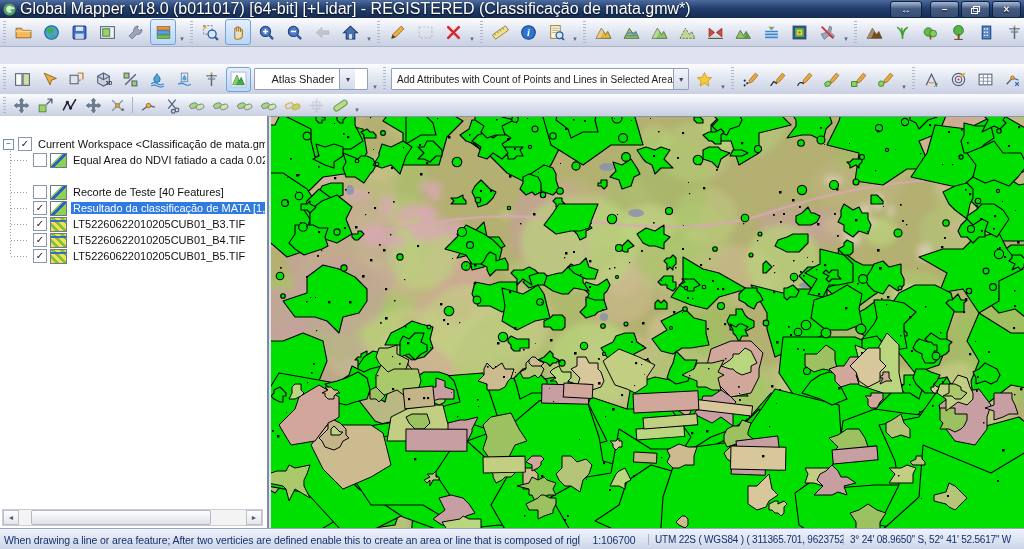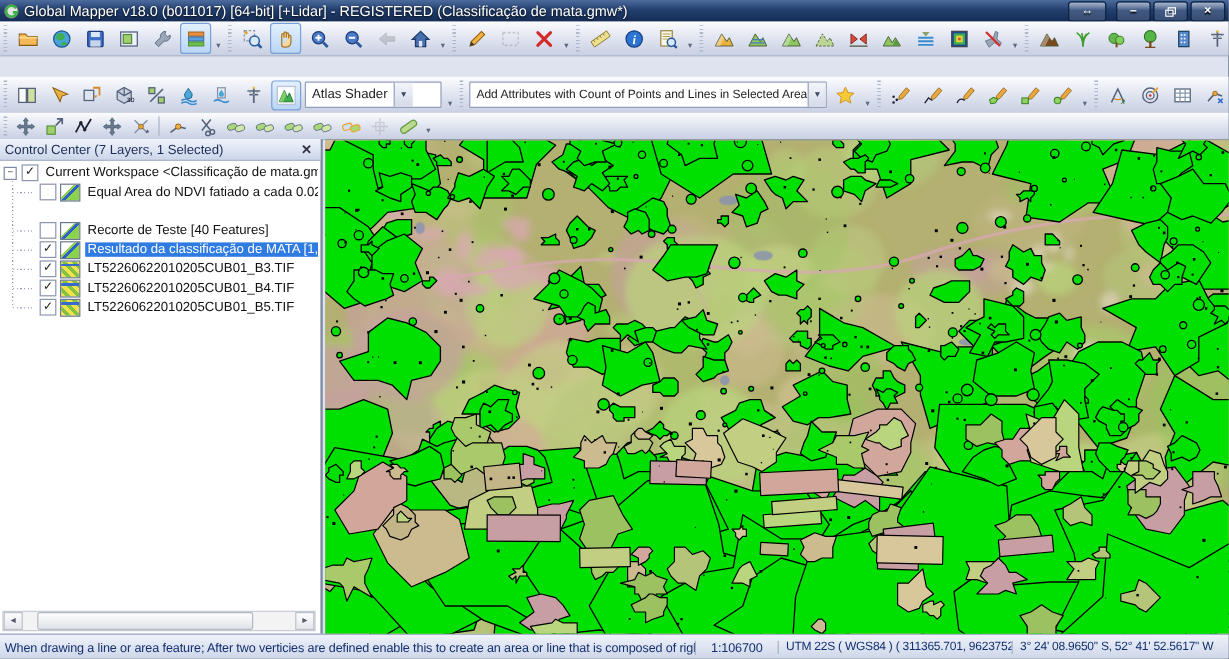--- a/index.html
+++ b/index.html
@@ -4,21 +4,21 @@
 <style>
   html,body{margin:0;padding:0;background:#3a3a3a;}
   #app{position:relative;width:1024px;height:549px;overflow:hidden;
        font-family:"Liberation Sans",sans-serif;font-size:11px;
        background:#dfe3ef;outline:1px solid #17305c;}
   
   #titlebar{position:absolute;left:0;top:0;width:1024px;height:18px;
     background:linear-gradient(#4d6c9e,#223f6e 45%,#152c55);
     display:flex;align-items:center;color:#fff;}
   #appicon{width:13px;height:13px;margin:0 4px 0 3px;flex:0 0 auto;}
-  #title-text{font-size:12px;text-shadow:0 1px 2px #000;white-space:nowrap;}
+  #title-text{font-size:16px;text-shadow:0 1px 2px #000;white-space:nowrap;}
   #winbtns{position:absolute;right:3px;top:1px;display:flex;gap:2px;}
   .wbtn{height:15px;border:1px solid #0d2242;border-radius:3px;
     background:linear-gradient(rgba(255,255,255,.55),rgba(255,255,255,.15) 45%,rgba(160,175,200,.25));
     color:#fff;display:flex;align-items:center;justify-content:center;
     font-size:10px;font-weight:bold;text-shadow:0 1px 1px #000;}
   .wbtn.wide{width:30px;margin-right:6px;}
   .wbtn.std{width:27px;}
   .restore-glyph{position:relative;width:9px;height:8px;}
   .restore-glyph span{position:absolute;border:1px solid #fff;width:5px;height:4px;background:transparent;}
   .restore-glyph .r1{right:0;top:0;}
@@ -36,21 +36,21 @@
     display:flex;align-items:center;justify-content:center;flex:0 0 auto;}
   #toolbar2 .tbtn{width:23px;height:23px;}
   #toolbar3 .tbtn{width:20px;height:20px;}
   .tbtn.pressed{background:linear-gradient(#e3effc,#b9d6f5);border-color:#76a0d6;}
   .tbtn.disabled{opacity:.4;filter:grayscale(.85);}
   .grip{width:3px;align-self:stretch;margin:3px 3px;flex:0 0 auto;
     background:repeating-linear-gradient(to bottom,#aeb8cc 0 1px,transparent 1px 3px);}
   .chev{width:10px;flex:0 0 auto;color:#5a6781;font-size:7px;line-height:7px;
     display:flex;flex-direction:column;align-items:center;justify-content:flex-end;height:70%;}
   .sep{width:1px;align-self:stretch;margin:3px 3px;background:#aab4c8;flex:0 0 auto;}
-  .combo{height:20px;background:#fff;border:1px solid #93a0ba;display:flex;align-items:center;flex:0 0 auto;border-radius:1px;}
+  .combo{height:20px;background:#fff;border:1px solid #93a0ba;display:flex;align-items:center;flex:0 0 auto;border-radius:1px;justify-content:center;}
   .combo .val{padding:0 5px;white-space:nowrap;overflow:hidden;color:#222;}
   .combo .arrow{width:15px;align-self:stretch;border-left:1px solid #93a0ba;
     background:linear-gradient(#f2f5fa,#d4dbe8);display:flex;align-items:center;justify-content:center;
     font-size:7px;color:#3a4660;}
   #atlas-combo{width:112px;margin:0 2px;}
   #attr-combo{width:296px;margin:0 2px;font-size:10px;}
   
   #main{position:absolute;left:0;top:116px;width:1024px;height:412px;}
   #panel{position:absolute;left:0;top:0;width:269px;height:412px;background:#fff;
     border-right:2px solid #7e8aa2;box-sizing:border-box;}
@@ -594,24 +594,20 @@
           <g transform="rotate(-35 8 8)">
             <rect x="1" y="5.6" width="14" height="5" rx="2.5" fill="#b8dc8a" stroke="#6a9a4a"></rect>
           </g>
         </svg>
       </span>
       <span class="chev">▾</span>
     </div>
 
   <div id="main">
     <div id="panel">
-      <div id="panel-header">
-        <span id="panel-title">Control Center (7 Layers, 1 Selected)</span>
-        <span id="panel-close">✕</span>
-      </div>
       <div id="tree">
           <div class="vline" style="top: 12px; height: 108px;"></div>
           <div class="trow" style="top: 0px;">
             <span class="expander">−</span>
             <span class="cbx">✓</span>
             <span class="tlabel">Current Workspace &lt;Classificação de mata.gmw&gt;</span>
           </div>
           <div class="trow" style="top: 16px;">
             <span class="hstub"></span>
             <span class="cbx"></span>

